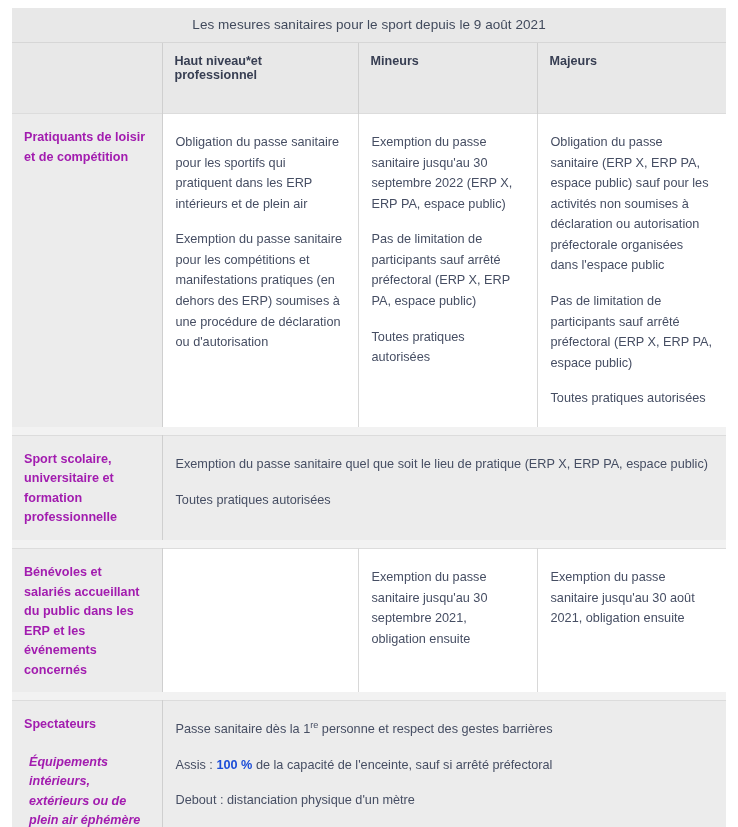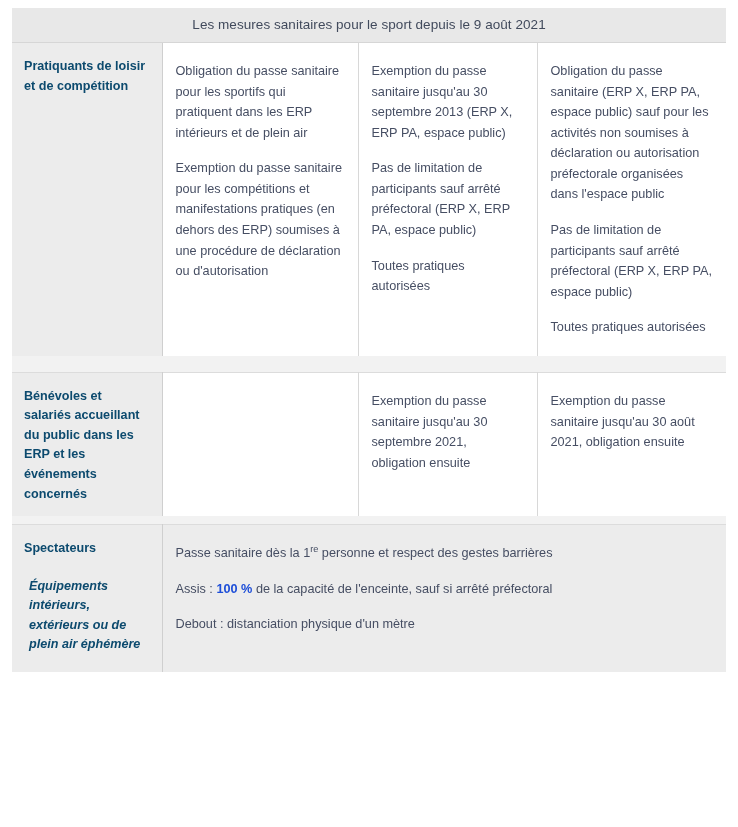--- a/index.html
+++ b/index.html
@@ -61,21 +61,21 @@
   tr.head-row td.col-last { border-right: none; }
   tr.head-row td.empty-head { border-right: 1px solid #cfcfcf; }
 
   
   td.label-cell {
     background: #ececec;
     vertical-align: top;
     padding: 14px 12px 12px 12px;
     font-size: 12.6px;
     font-weight: bold;
-    color: #0c4a6e;
+    color: #a21caf;
     line-height: 1.55;
     border-right: 1px solid #cfcfcf;
     border-top: 1px solid #dcdcdc;
   }
   td.data-cell {
     background: #ffffff;
     vertical-align: top;
     padding: 14px 14px 12px 13px;
     font-size: 12.7px;
     font-weight: 400;
@@ -115,44 +115,57 @@
       <col class="c-haut">
       <col class="c-min">
       <col class="c-maj">
     </colgroup>
     <tbody>
 
       <tr class="title-row">
         <td colspan="4">Les mesures sanitaires pour le sport depuis le 9 août 2021</td>
       </tr>
 
+      <tr class="head-row">
+        <td class="empty-head"></td>
+        <td>Haut niveau*et professionnel</td>
+        <td>Mineurs</td>
+        <td class="col-last">Majeurs</td>
+      </tr>
 
       <tr class="row-tall">
         <td class="label-cell">Pratiquants de loisir et de compétition</td>
         <td class="data-cell">
           <p>Obligation du passe sanitaire pour les sportifs qui pratiquent dans les ERP intérieurs et de plein air</p>
           <p>Exemption du passe sanitaire pour les compétitions et manifestations pratiques (en dehors des ERP) soumises à une procédure de déclaration ou d'autorisation</p>
         </td>
         <td class="data-cell">
-          <p>Exemption du passe sanitaire jusqu'au 30 septembre 2013 (ERP X, ERP PA, espace public)</p>
+          <p>Exemption du passe sanitaire jusqu'au 30 septembre 2022 (ERP X, ERP PA, espace public)</p>
           <p>Pas de limitation de participants sauf arrêté préfectoral (ERP X, ERP PA, espace public)</p>
           <p>Toutes pratiques autorisées</p>
         </td>
         <td class="data-cell no-right">
           <p>Obligation du passe sanitaire (ERP X, ERP PA, espace public) sauf pour les activités non soumises à déclaration ou autorisation préfectorale organisées dans l'espace public</p>
           <p>Pas de limitation de participants sauf arrêté préfectoral (ERP X, ERP PA, espace public)</p>
           <p>Toutes pratiques autorisées</p>
         </td>
       </tr>
 
       <tr class="spacer-row">
         <td class="sp-label"></td>
         <td colspan="3"></td>
       </tr>
 
+      <tr>
+        <td class="label-cell">Sport scolaire, universitaire et formation professionnelle</td>
+        <td class="data-cell shaded no-right" colspan="3">
+          <p>Exemption du passe sanitaire quel que soit le lieu de pratique (ERP X, ERP PA, espace public)</p>
+          <p>Toutes pratiques autorisées</p>
+        </td>
+      </tr>
 
       <tr class="spacer-row">
         <td class="sp-label"></td>
         <td colspan="3"></td>
       </tr>
 
       <tr>
         <td class="label-cell">Bénévoles et salariés accueillant du public dans les ERP et les événements concernés</td>
         <td class="data-cell blank"></td>
         <td class="data-cell">

